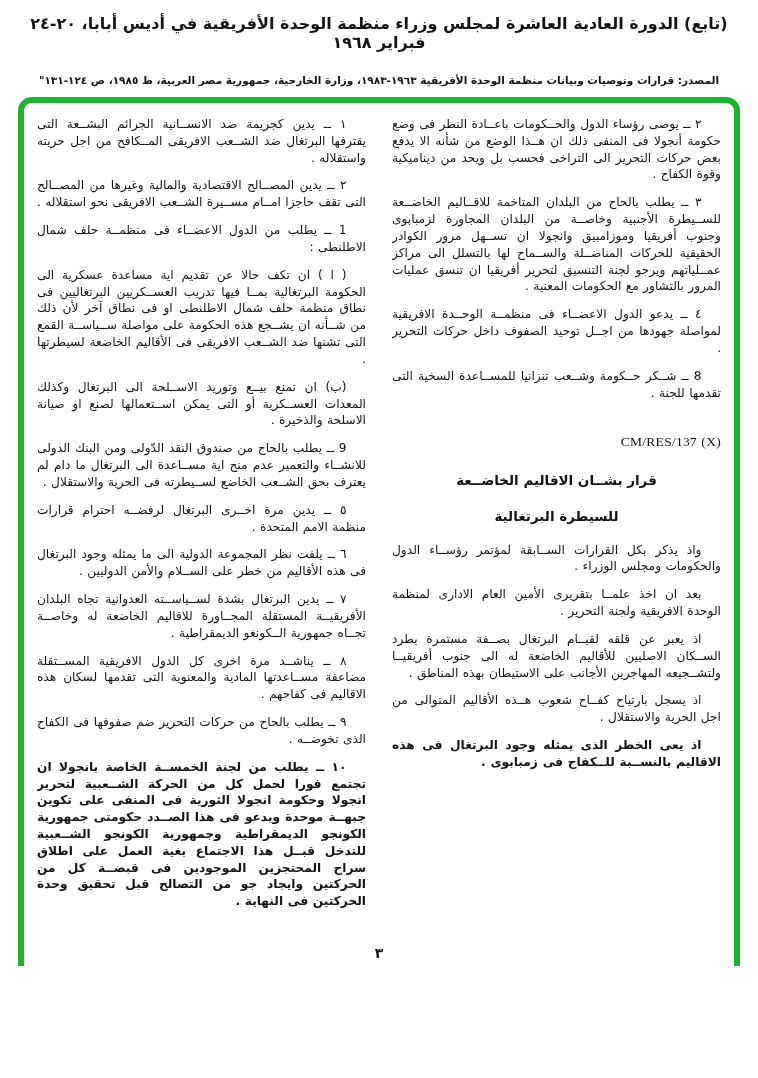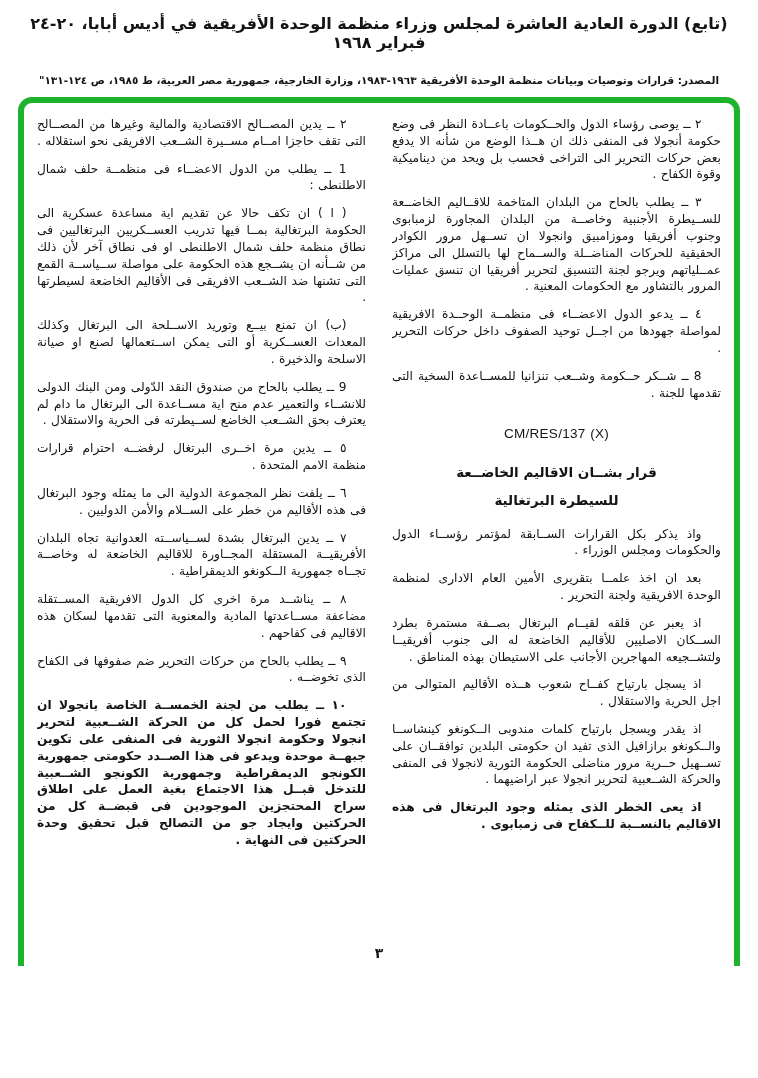--- a/index.html
+++ b/index.html
@@ -67,32 +67,32 @@
     text-align: justify;
     direction: rtl;
     text-indent: 1.6em;
     word-spacing: 0.5px;
   }
   .para.bold {
     font-weight: bold;
   }
   .doc-ref {
     direction: ltr;
-    text-align: center;
+    text-align: right;
     font-size: 13.5px;
-    margin: 24px 0 18px 0;
-    font-family: Liberation Sans, sans-serif;
+    margin: 32px 0 18px 0;
+    font-family: Liberation Serif, serif;
     letter-spacing: 0.3px;
     text-indent: 0;
   }
   .res-title {
     text-align: center;
     font-weight: bold;
     font-size: 13.5px;
-    margin: 8px 0 6px 0;
+    margin: 16px 0 6px 0;
     direction: rtl;
     text-indent: 0;
     line-height: 1.5;
   }
   .res-title-last {
     margin-bottom: 15px;
   }
   .page-number {
     position: absolute;
     bottom: 5px;
@@ -121,25 +121,25 @@
         <p class="para">٣ ــ يطلب بالحاح من البلدان المتاخمة للاقــاليم الخاضــعة للســيطرة الأجنبية وخاصــة من البلدان المجاورة لزمبابوى وجنوب أفريقيا وموزامبيق وانجولا ان تســهل مرور الكوادر الحقيقية للحركات المناضــلة والســماح لها بالتسلل الى مراكز عمــلياتهم ويرجو لجنة التنسيق لتحرير أفريقيا ان تنسق عمليات المرور بالتشاور مع الحكومات المعنية .</p>
         <p class="para">٤ ــ يدعو الدول الاعضــاء فى منظمــة الوحــدة الافريقية لمواصلة جهودها من اجــل توحيد الصفوف داخل حركات التحرير .</p>
         <p class="para">8 ــ شــكر حــكومة وشــعب تنزانيا للمســاعدة السخية التى تقدمها للجنة .</p>
         <p class="para doc-ref">CM/RES/137 (X)</p>
         <div class="res-title">قرار بشــان الاقاليم الخاضــعة</div>
         <div class="res-title res-title-last">للسيطرة البرتغالية</div>
         <p class="para">واذ يذكر بكل القرارات الســابقة لمؤتمر رؤســاء الدول والحكومات ومجلس الوزراء .</p>
         <p class="para">بعد ان اخذ علمــا بتقريرى الأمين العام الادارى لمنظمة الوحدة الافريقية ولجنة التحرير .</p>
         <p class="para">اذ يعبر عن قلقه لقيــام البرتغال بصــفة مستمرة بطرد الســكان الاصليين للأقاليم الخاضعة له الى جنوب أفريقيــا ولتشــجيعه المهاجرين الأجانب على الاستيطان بهذه المناطق .</p>
         <p class="para">اذ يسجل بارتياح كفــاح شعوب هــذه الأقاليم المتوالى من اجل الحرية والاستقلال .</p>
-        <p class="para">اذ يقدر ويسجل بارتياح كلمات مندوبى الــكونغو كينشاســا والــكونغو برازافيل الذى تفيد ان حكومتى البلدين توافقــان على تســهيل حــرية مرور مناضلى الحكومة الثورية لانجولا فى المنفى والحركة الشــعبية لتحرير انجولا عبر اراضيهما .</p>
         <p class="para bold">اذ يعى الخطر الذى يمثله وجود البرتغال فى هذه الاقاليم بالنســبة للــكفاح فى زمبابوى .</p>
       </section>
 
       <section class="column">
+        <p class="para">١ ــ يدين كجريمة ضد الانســانية الجرائم البشــعة التى يقترفها البرتغال ضد الشــعب الافريقى المــكافح من اجل حريته واستقلاله .</p>
         <p class="para">٢ ــ يدين المصــالح الاقتصادية والمالية وغيرها من المصــالح التى تقف حاجزا امــام مســيرة الشــعب الافريقى نحو استقلاله .</p>
         <p class="para">1 ــ يطلب من الدول الاعضــاء فى منظمــة حلف شمال الاطلنطى :</p>
         <p class="para">( ا ) ان تكف حالا عن تقديم اية مساعدة عسكرية الى الحكومة البرتغالية بمــا فيها تدريب العســكريين البرتغاليين فى نطاق منظمة حلف شمال الاطلنطى او فى نطاق آخر لأن ذلك من شــأنه ان يشــجع هذه الحكومة على مواصلة ســياســة القمع التى تشنها ضد الشــعب الافريقى فى الأقاليم الخاضعة لسيطرتها .</p>
         <p class="para">(ب) ان تمنع بيــع وتوريد الاســلحة الى البرتغال وكذلك المعدات العســكرية أو التى يمكن اســتعمالها لصنع او صيانة الاسلحة والذخيرة .</p>
         <p class="para">9 ــ يطلب بالحاح من صندوق النقد الدّولى ومن البنك الدولى للانشــاء والتعمير عدم منح اية مســاعدة الى البرتغال ما دام لم يعترف بحق الشــعب الخاضع لســيطرته فى الحرية والاستقلال .</p>
         <p class="para">٥ ــ يدين مرة اخــرى البرتغال لرفضــه احترام قرارات منظمة الامم المتحدة .</p>
         <p class="para">٦ ــ يلفت نظر المجموعة الدولية الى ما يمثله وجود البرتغال فى هذه الأقاليم من خطر على الســلام والأمن الدوليين .</p>
         <p class="para">٧ ــ يدين البرتغال بشدة لســياســته العدوانية تجاه البلدان الأفريقيــة المستقلة المجــاورة للاقاليم الخاضعة له وخاصــة تجــاه جمهورية الــكونغو الديمقراطية .</p>
         <p class="para">٨ ــ يناشــد مرة اخرى كل الدول الافريقية المســتقلة مضاعفة مســاعدتها المادية والمعنوية التى تقدمها لسكان هذه الاقاليم فى كفاحهم .</p>
         <p class="para">٩ ــ يطلب بالحاح من حركات التحرير ضم صفوفها فى الكفاح الذى تخوضــه .</p>

